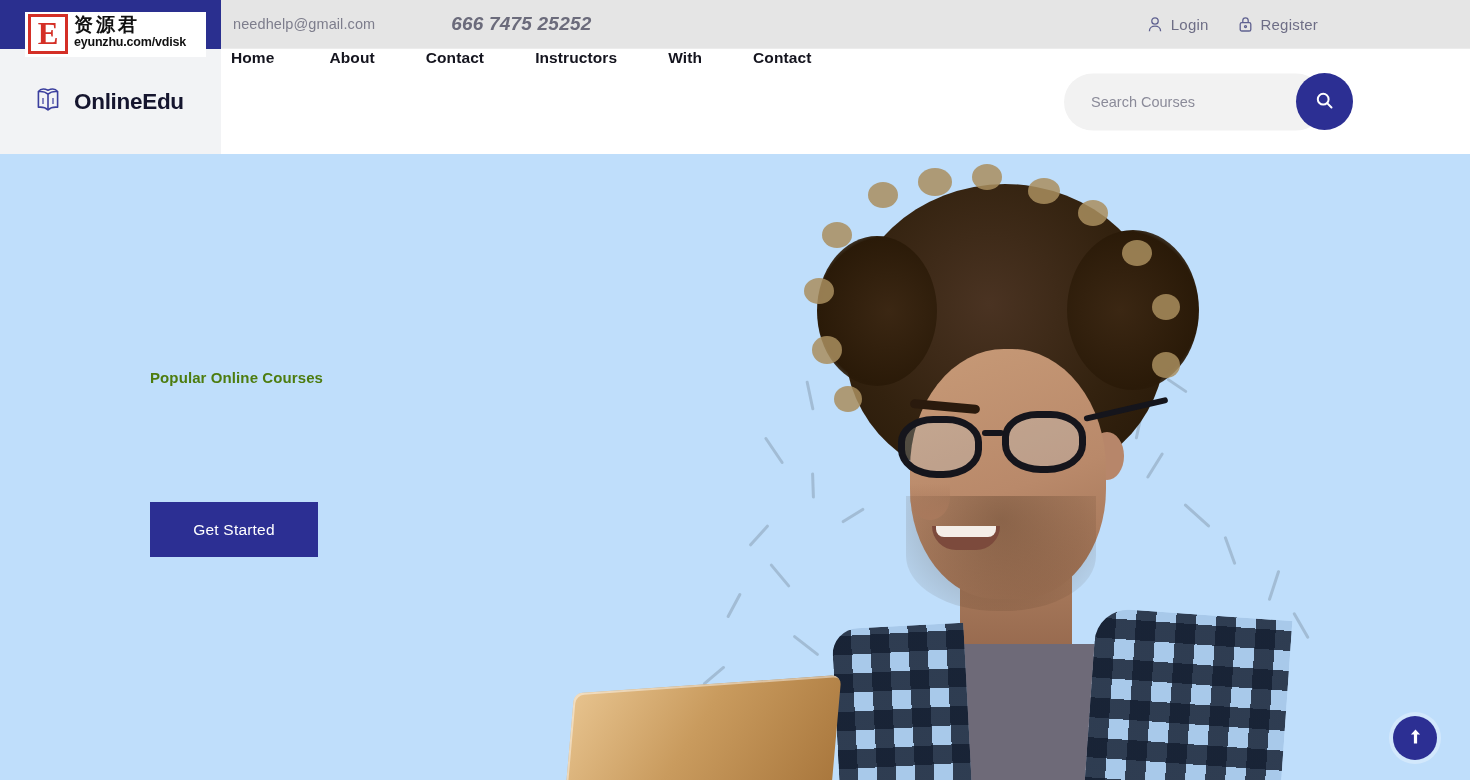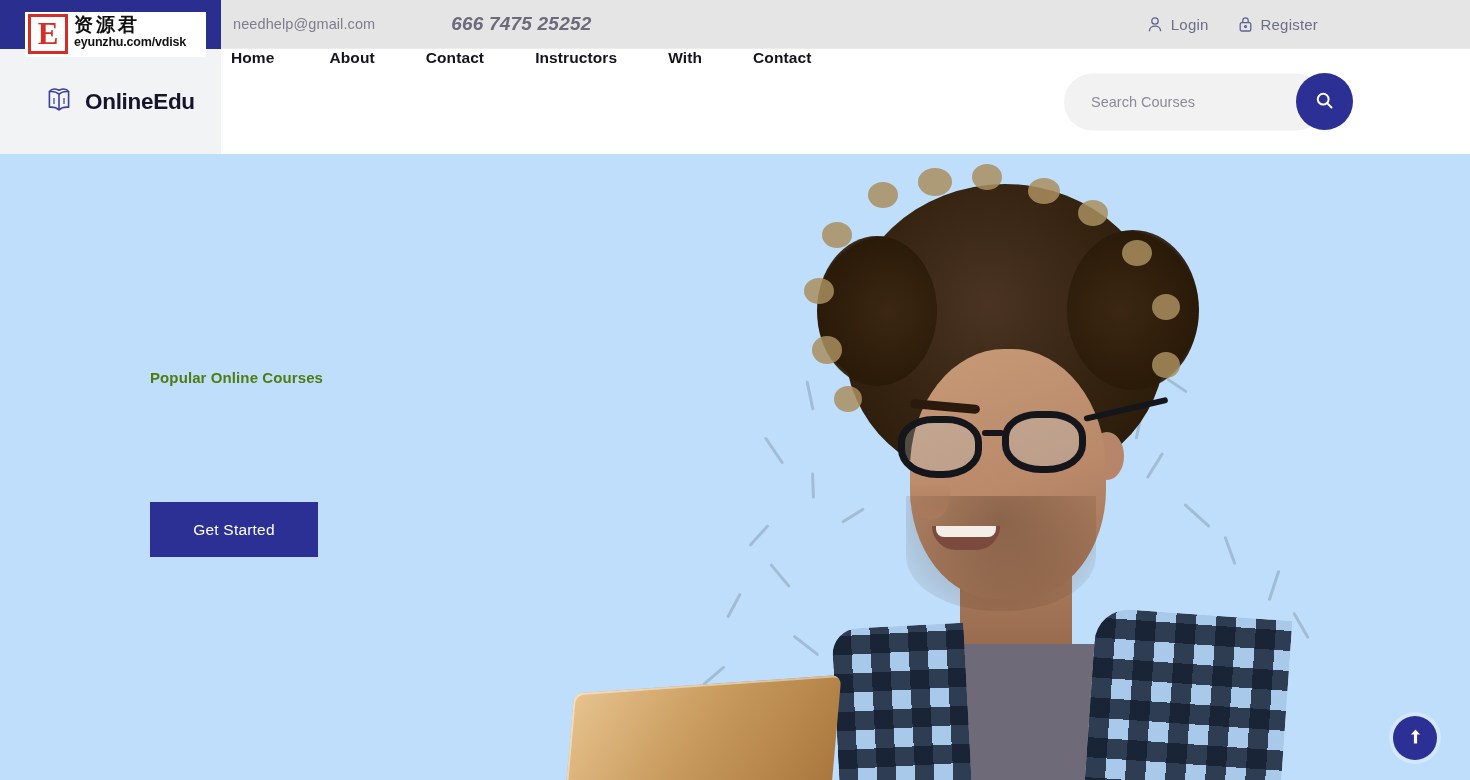--- a/index.html
+++ b/index.html
@@ -49,21 +49,21 @@
   .navrow {
     position: absolute; top: 49px; left: 0;
     width: 1470px; height: 105px;
     background: #ffffff;
   }
   .logo-box {
     position: absolute; left: 0; top: 0;
     width: 221px; height: 105px;
     background: #f2f3f5;
     display: flex; align-items: center; justify-content: flex-start;
-    padding-left: 44px; gap: 11px;
+    padding-left: 33px; gap: 11px;
     cursor: pointer;
   }
   .logo-text {
     font-size: 22.5px; font-weight: 700; color: #15152e;
     letter-spacing: -0.3px;
   }
   .nav {
     position: absolute; left: 231px; top: 0; height: 105px;
     display: flex; align-items: flex-start; gap: 7px;
   }

